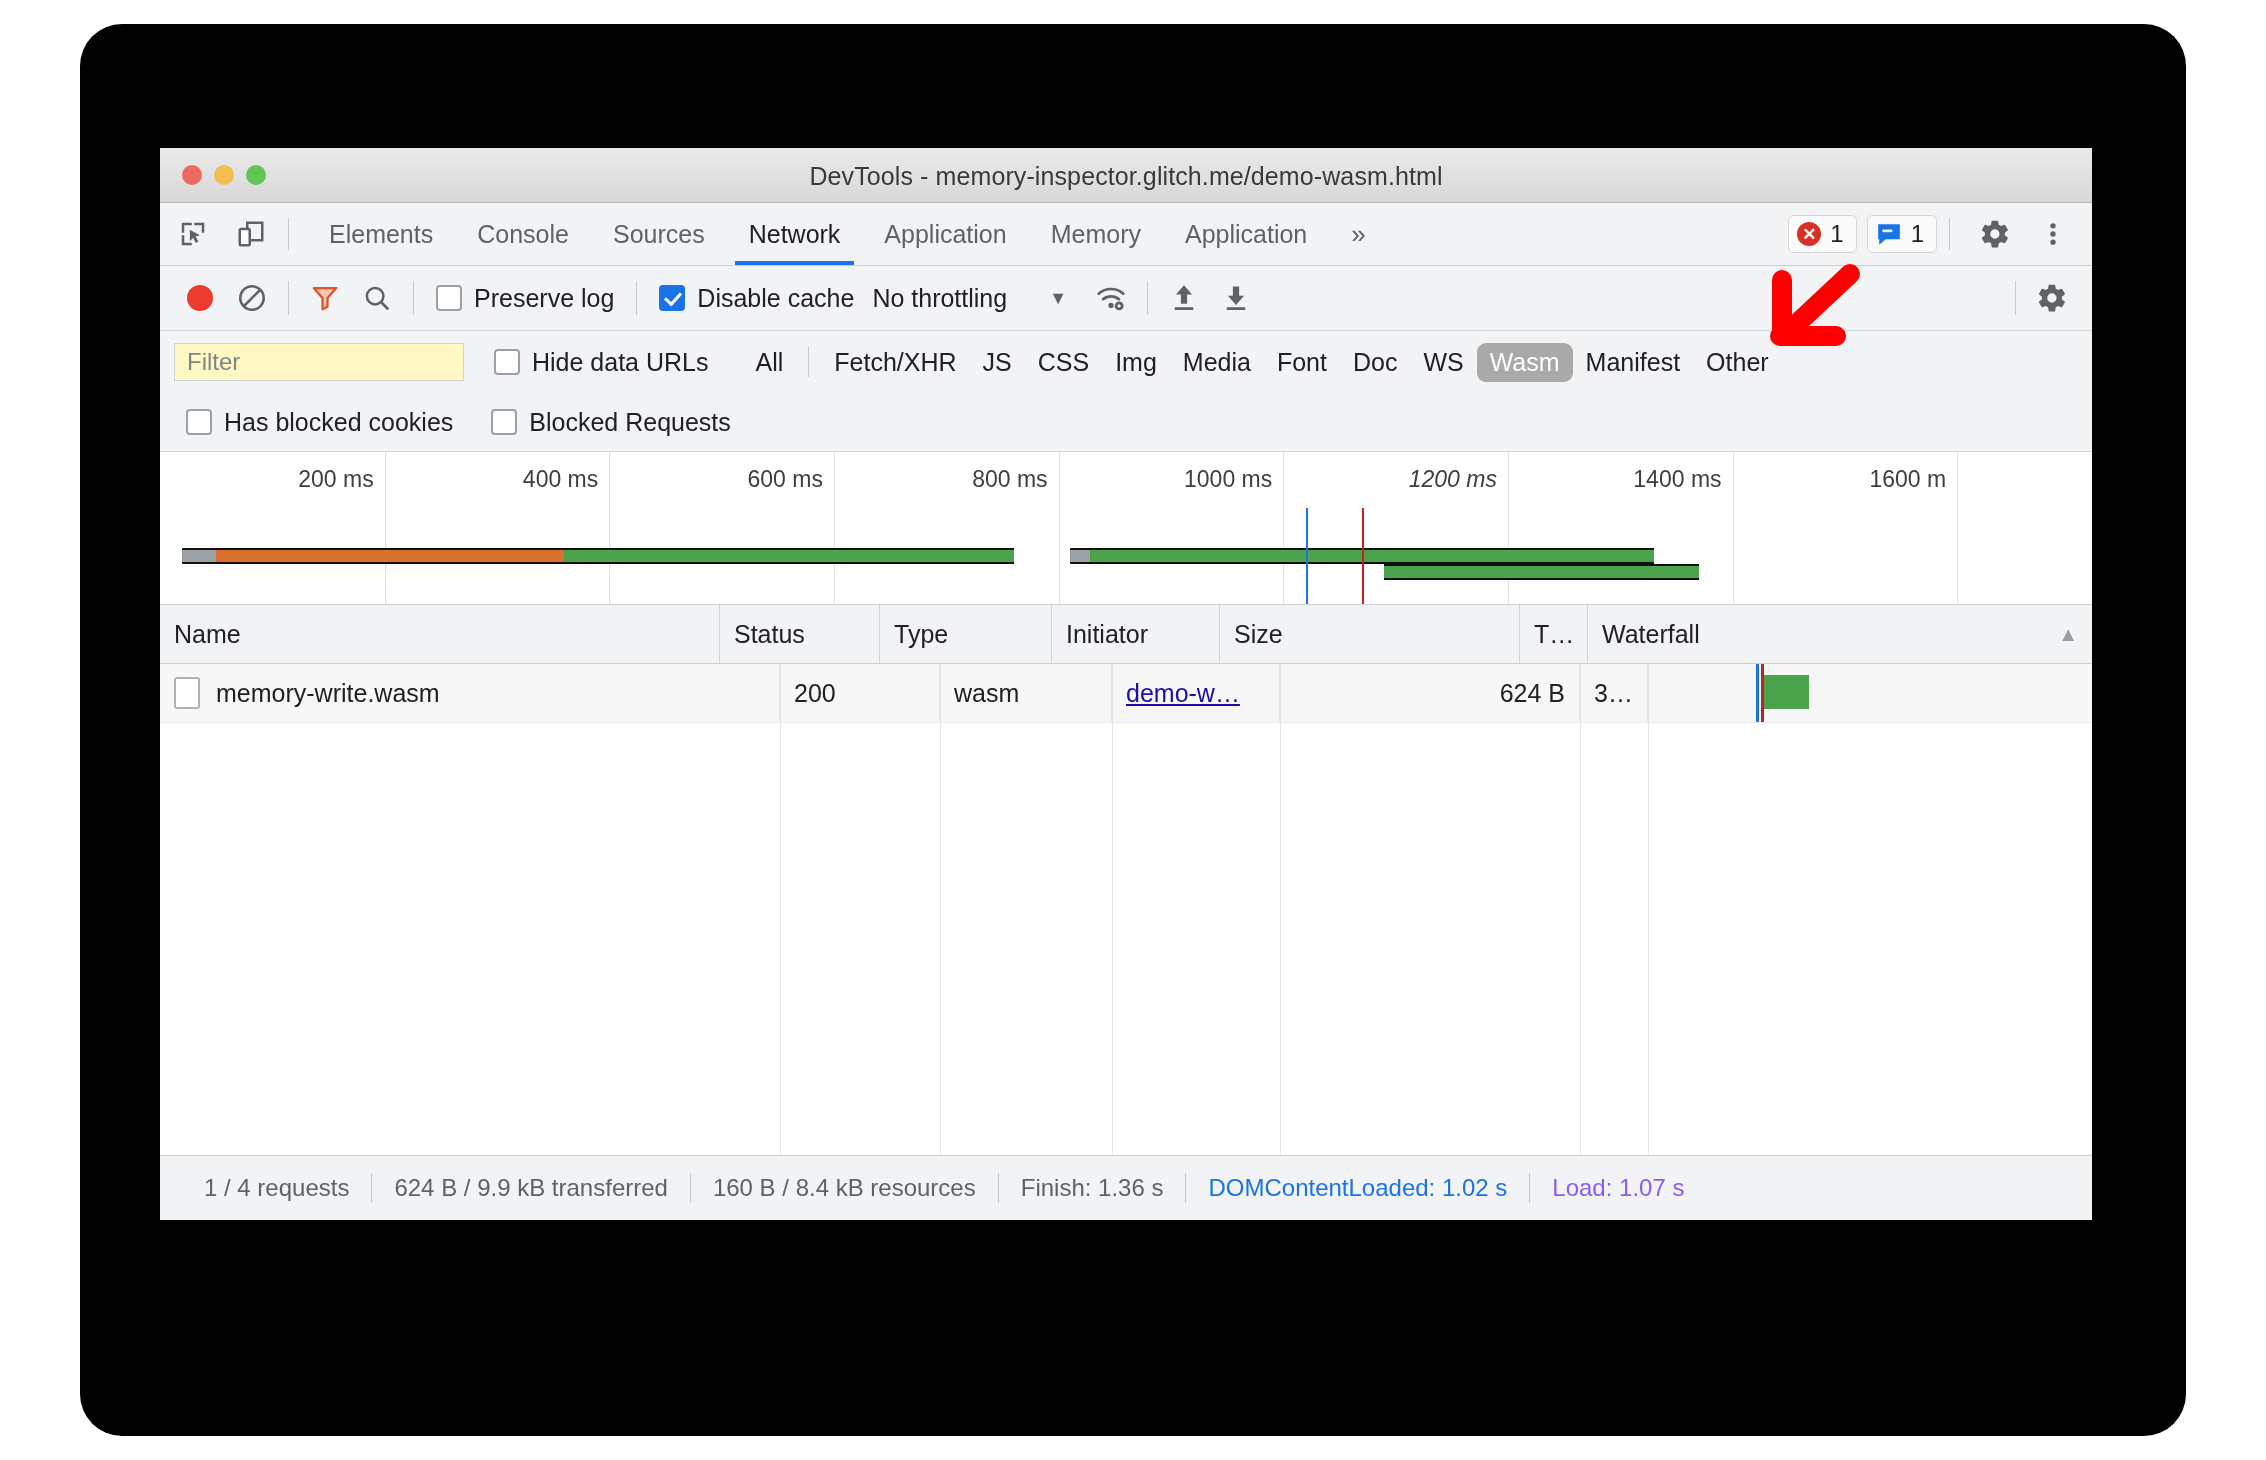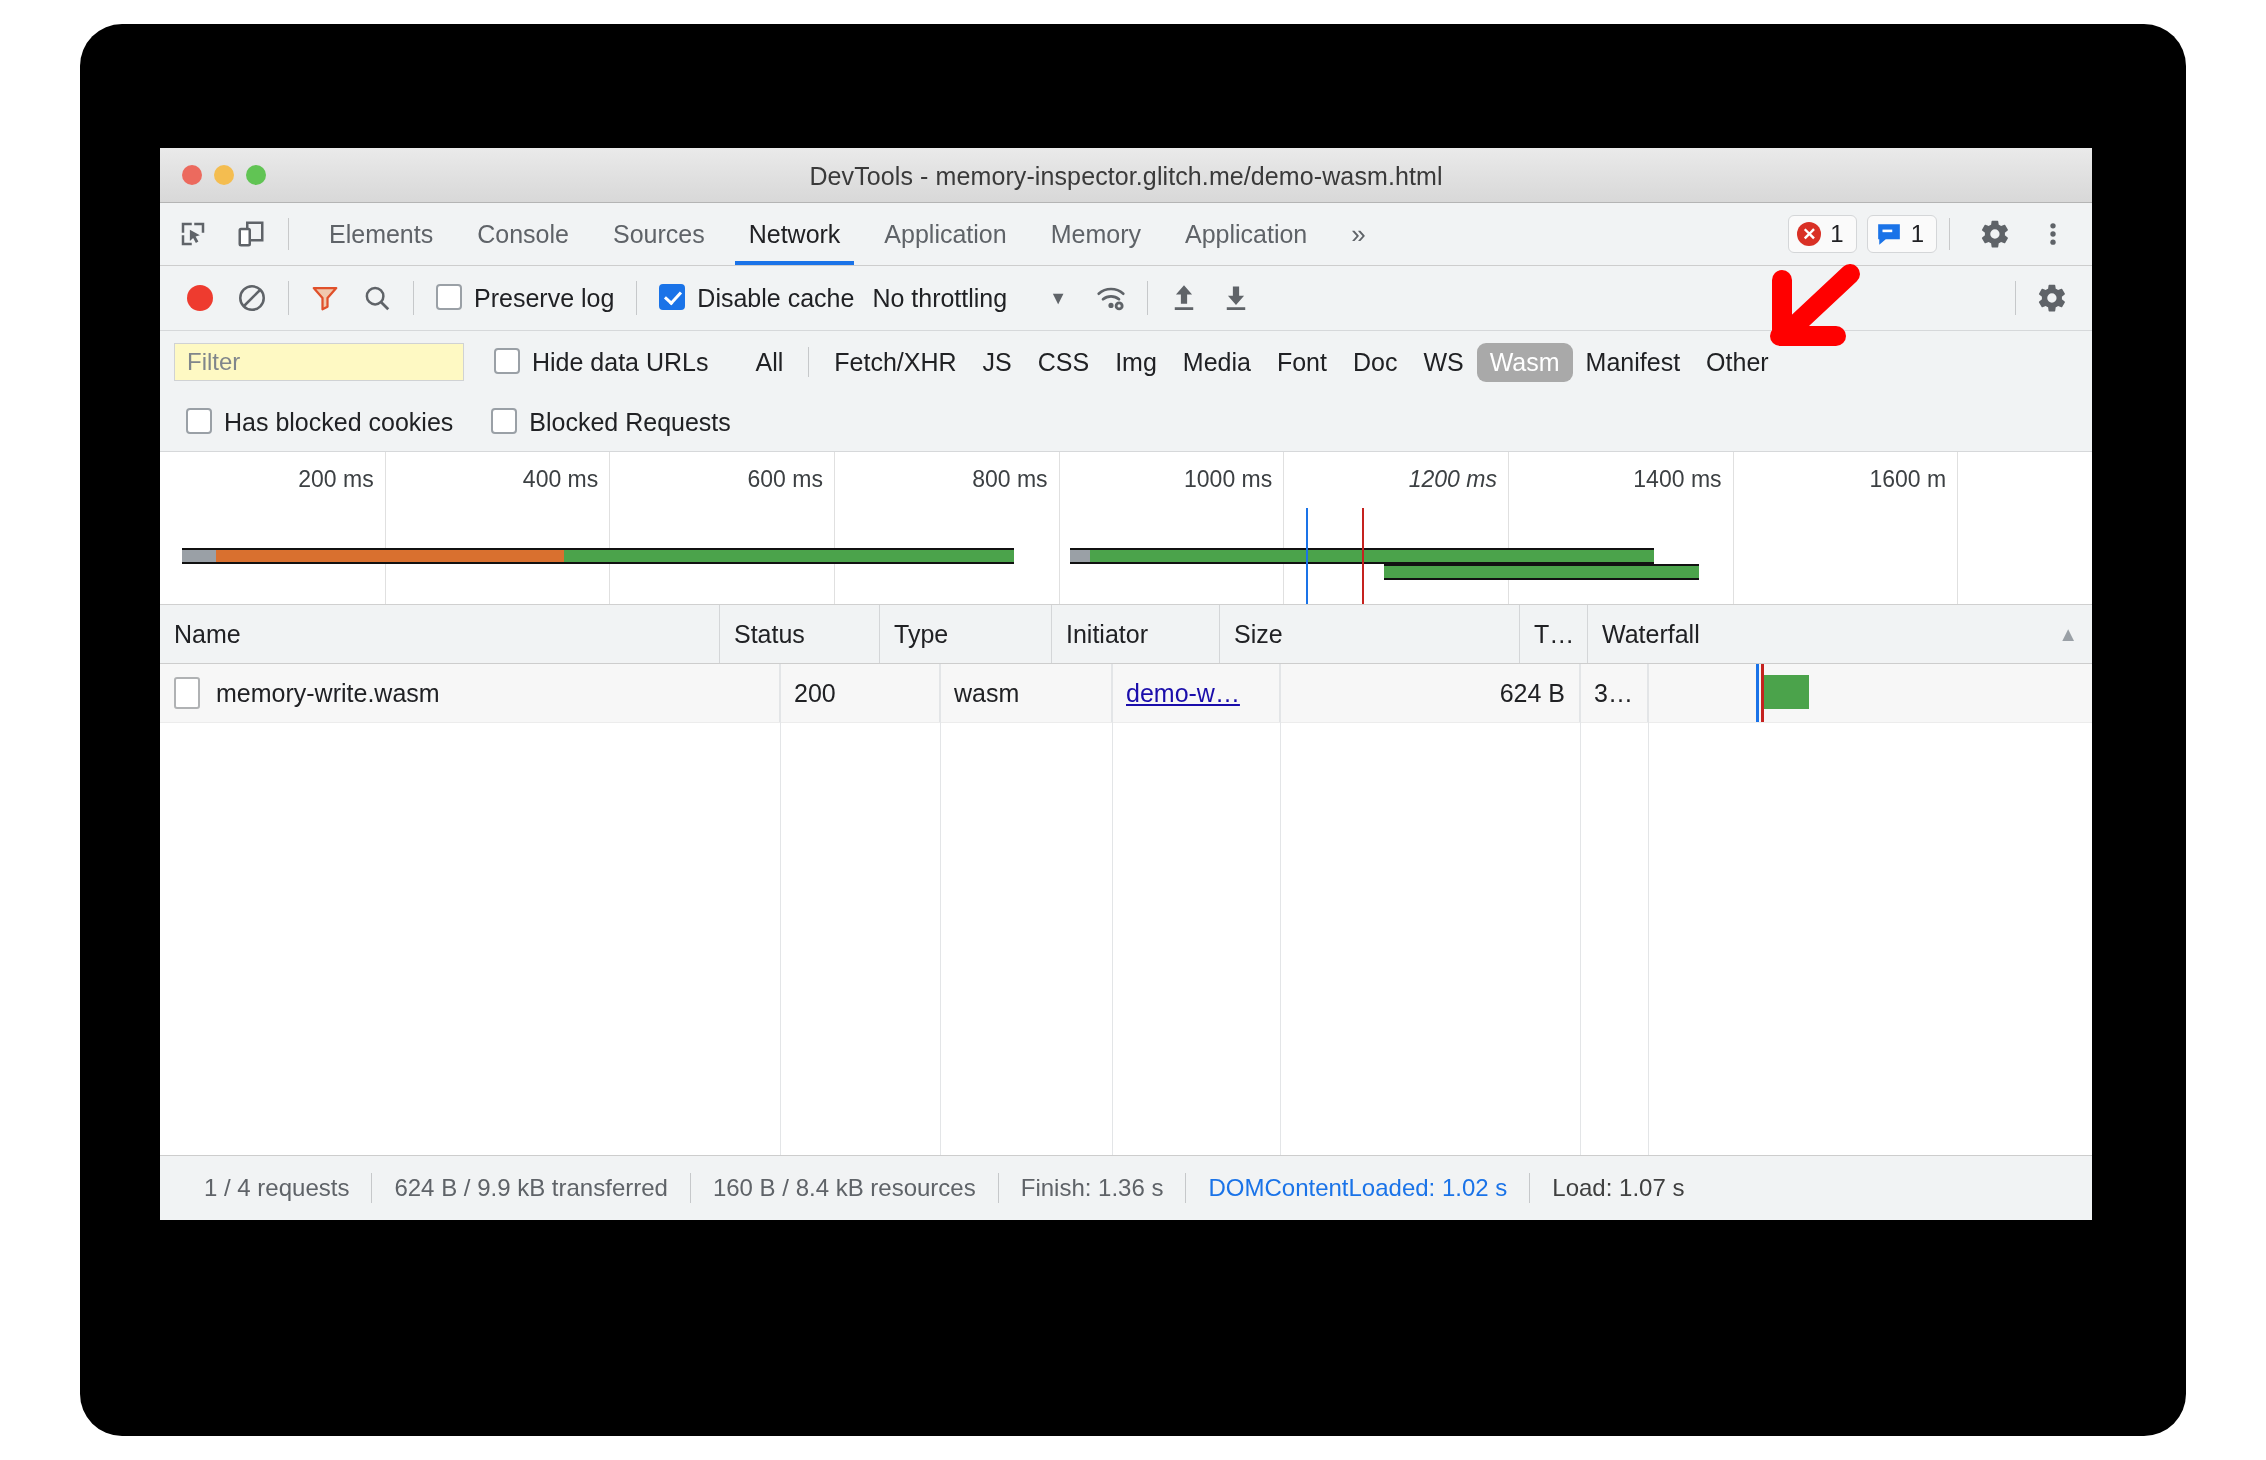--- a/index.html
+++ b/index.html
@@ -113,21 +113,21 @@
     display: flex; align-items: center;
     padding: 0 14px;
     flex: none;
   }
   .nt-btn { width: 52px; height: 52px; display: flex; align-items: center; justify-content: center; }
   .record-dot {
     width: 26px; height: 26px; border-radius: 50%;
     background: #ee3b2f;
   }
   .sep2 { width: 1px; height: 34px; background: #c6c8ca; margin: 0 10px; }
-  .cb-row { display: flex; gap: 12px; padding: 0 12px; }
+  .cb-row { display: flex; align-items: center; gap: 12px; padding: 0 12px; }
   .checkbox {
     width: 26px; height: 26px; border: 2px solid #9aa0a6; border-radius: 4px;
     background: #fff; box-sizing: border-box; flex: none;
   }
   .checkbox.checked {
     background: #1a73e8; border-color: #1a73e8;
     position: relative;
   }
   .checkbox.checked::after {
     content: "";
@@ -562,21 +562,21 @@
     <span class="sb-item">1 / 4 requests</span>
     <span class="sb-sep"></span>
     <span class="sb-item">624 B / 9.9 kB transferred</span>
     <span class="sb-sep"></span>
     <span class="sb-item">160 B / 8.4 kB resources</span>
     <span class="sb-sep"></span>
     <span class="sb-item">Finish: 1.36 s</span>
     <span class="sb-sep"></span>
     <span class="sb-item" id="sb-dom" style="color: rgb(26, 115, 232);">DOMContentLoaded: 1.02 s</span>
     <span class="sb-sep"></span>
-    <span class="sb-item" id="sb-load" style="color: #404040; text-align: center;">Load: 1.07 s</span>
+    <span class="sb-item" id="sb-load" style="color: #8b5cf6; text-align: center;">Load: 1.07 s</span>
   </div>
 
 </div>
 
 <div id="arrow-annotation">
   <svg width="100" height="92" viewBox="0 0 100 92">
     <g stroke="#ff0000" stroke-width="20" stroke-linecap="round" fill="none">
       <line x1="88" y1="12" x2="26" y2="70"></line>
       <line x1="20" y1="18" x2="20" y2="72"></line>
       <line x1="18" y1="74" x2="74" y2="74"></line>

